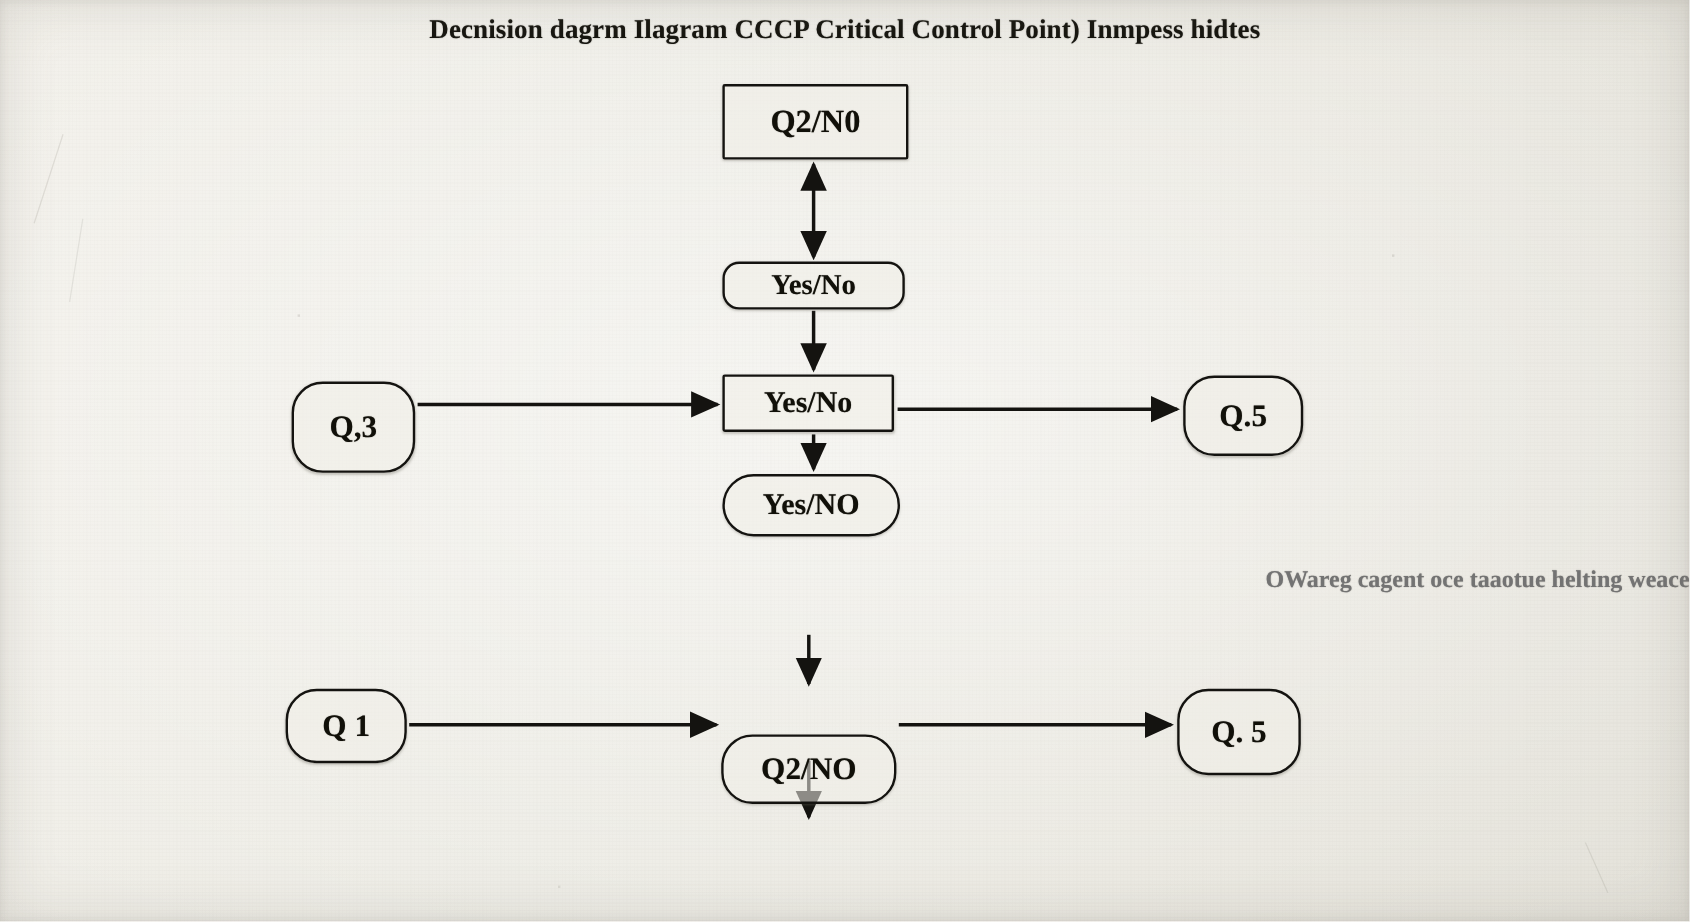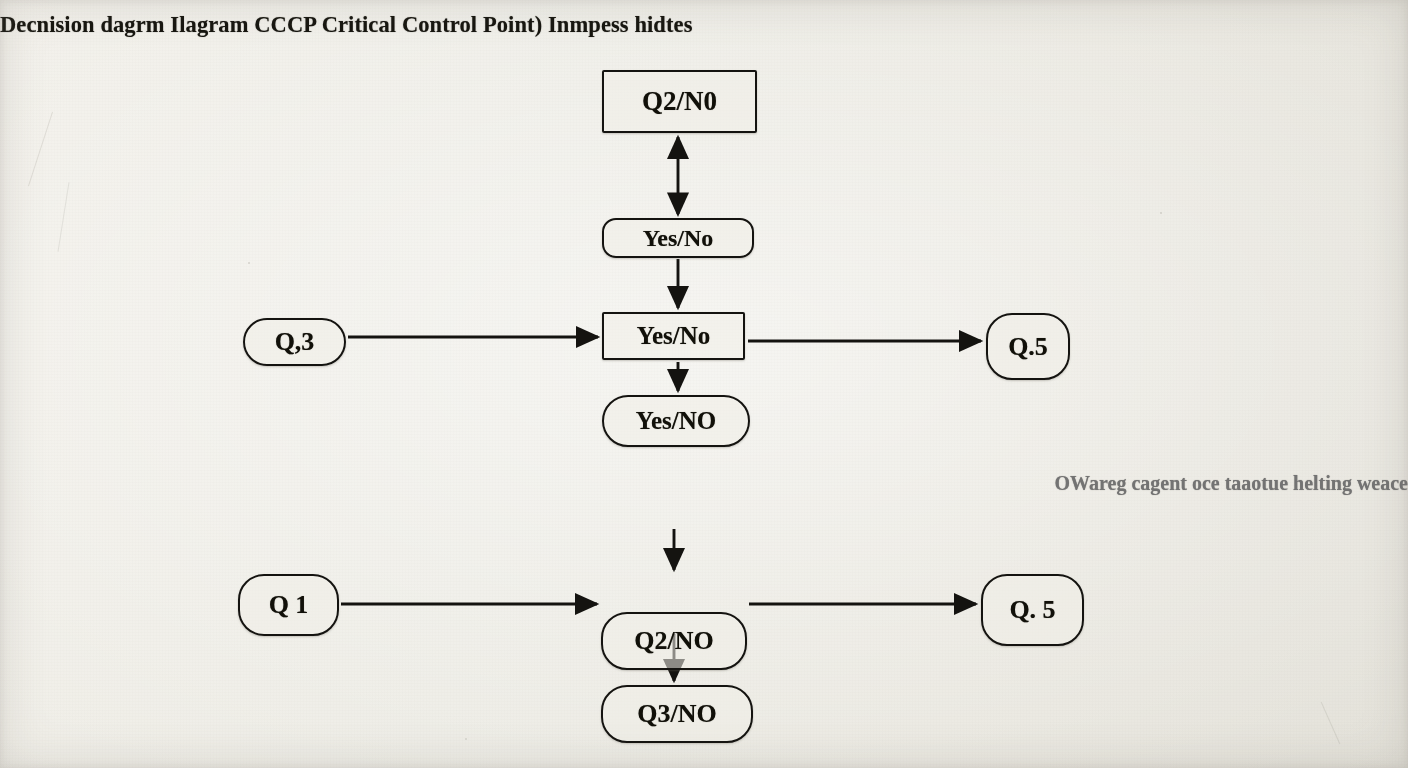--- a/index.html
+++ b/index.html
@@ -44,21 +44,21 @@
     box-shadow: inset 0 0 46px rgba(120,115,105,0.20), inset 0 0 8px rgba(140,135,125,0.18);
     pointer-events: none;
   }
 
   
   #diagram-title {
     position: absolute;
     top: 12px;
     left: 0;
     width: 100%;
-    text-align: left;
+    text-align: center;
     font-weight: bold;
     font-size: 22.5px;
     letter-spacing: 0.1px;
     color: #16150f;
     text-shadow: 0 0 1.1px rgba(30,28,22,0.45);
     white-space: nowrap;
   }
 
   
   #connectors {
@@ -162,40 +162,37 @@
   </div>
 
   <div class="node rect" style="left:602px; top:312px; width:143px; height:48px; font-size:25px;">
     <span>Yes/No</span>
   </div>
 
   <div class="node pill" style="left:602px; top:395px; width:148px; height:52px; font-size:25px;">
     <span>Yes/NO</span>
   </div>
 
-  <div class="node pill" style="left:243px; top:318px; width:103px; height:48px; font-size:26px;">
+  <div class="node pill" style="left:243px; top:318px; width:103px; height:76px; font-size:26px;">
     <span>Q,3</span>
   </div>
 
-  <div class="node pill" style="left:986px; top:313px; width:84px; height:67px; font-size:26px;">
+  <div class="node pill" style="left:986px; top:313px; width:100px; height:67px; font-size:26px;">
     <span>Q.5</span>
   </div>
 
   <div class="node pill" style="left:238px; top:574px; width:101px; height:62px; font-size:26px;text-align:right;">
     <span>Q 1</span>
   </div>
 
   <div class="node pill" style="left:601px; top:574px; width:146px; height:58px; font-size:26px;margin-top:38px;">
     <span>Q2/NO</span>
   </div>
 
   <div class="node pill" style="left:981px; top:574px; width:103px; height:72px; font-size:26px;">
     <span>Q. 5</span>
   </div>
 
-  <div class="node pill" style="left:601px; top:685px; width:152px; height:58px; font-size:26px;">
-    <span>Q3/NO</span>
-  </div>
 
   <div class="note-line" id="note-line-1">OWareg cagent oce taaotue helting weace</div>
 
   <div id="paper-edge"></div>
 </div>
 
 </body></html>

